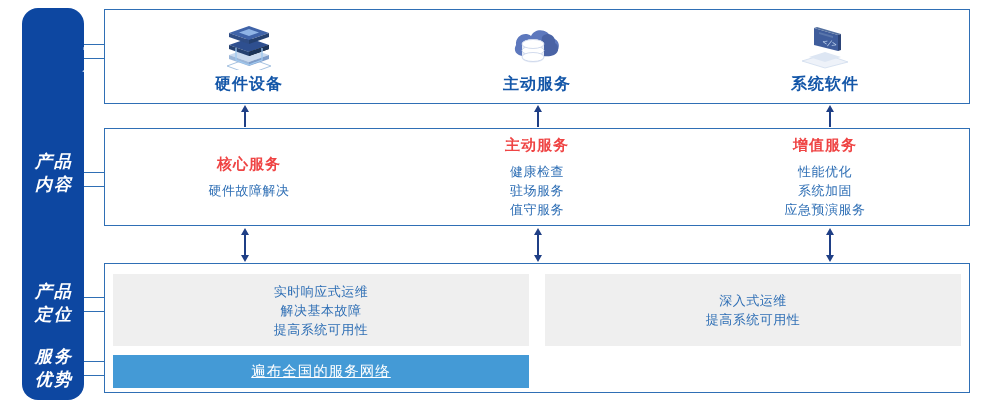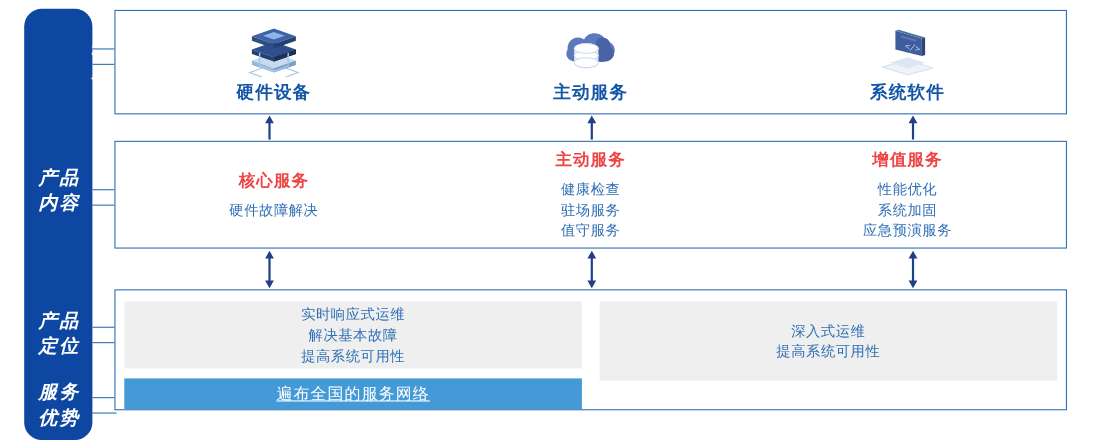--- a/index.html
+++ b/index.html
@@ -299,21 +299,21 @@
     <svg width="14" height="34" viewBox="0 0 14 34">
       <path d="M7,0 L11,7 L8,7 L8,27 L11,27 L7,34 L3,27 L6,27 L6,7 L3,7 Z" fill="#1f3f86"></path>
     </svg>
   </div>
   <div class="arrow" style="left:823px; top:228px;">
     <svg width="14" height="34" viewBox="0 0 14 34">
       <path d="M7,0 L11,7 L8,7 L8,27 L11,27 L7,34 L3,27 L6,27 L6,7 L3,7 Z" fill="#1f3f86"></path>
     </svg>
   </div>
 
-  <div class="sec" style="left:104px; top:263px; width:866px; height:110px;">
+  <div class="sec" style="left:104px; top:263px; width:866px; height:130px;">
     <div class="cols">
 
       <div class="bot-col">
         <div class="gray-card">
           <span class="gray-line">实时响应式运维</span>
           <span class="gray-line">解决基本故障</span>
           <span class="gray-line">提高系统可用性</span>
         </div>
         <div class="blue-bar">遍布全国的服务网络</div>
       </div>

